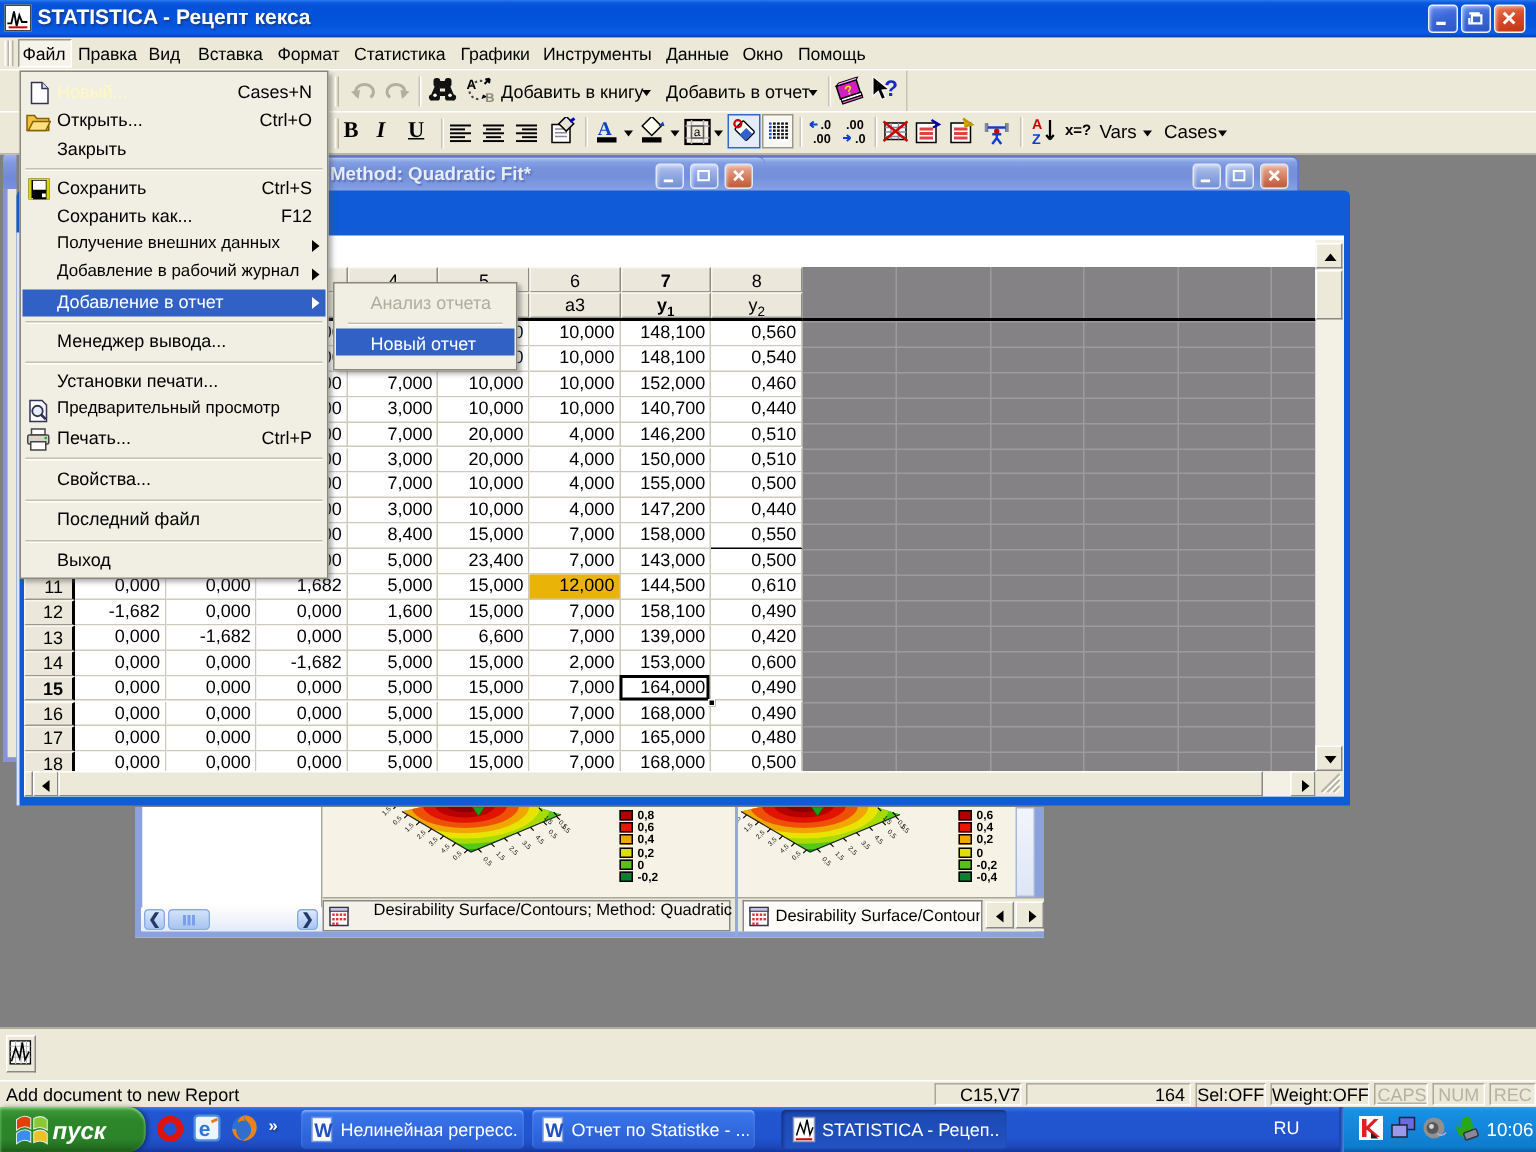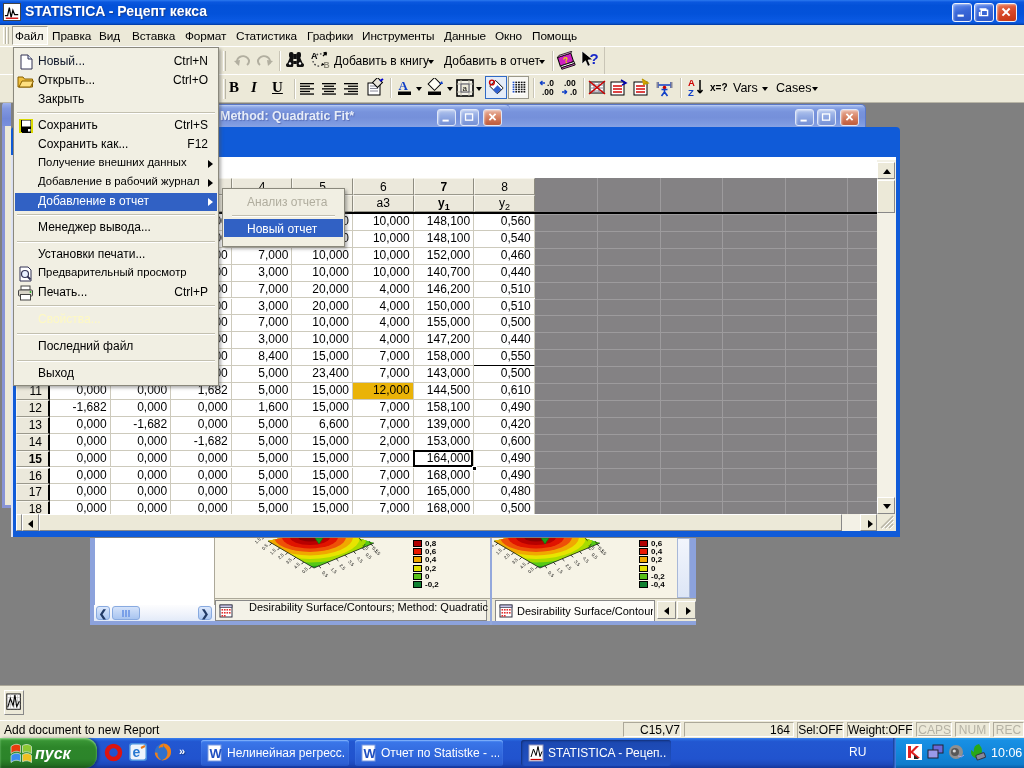--- a/index.html
+++ b/index.html
@@ -884,22 +884,22 @@
  </div>
 
  <div class="ab" style="left:861px;top:357px;width:19px;height:17px;background:#ece9d8;">
    <svg class="glyph" viewBox="0 0 19 17">
         <path d="M16 6 L8 14 M16 10 L12 14 M16 2 L4 14" stroke="#b8b5a6" stroke-width="1.5"></path>
         <path d="M17 7 L9 15 M17 11 L13 15 M17 3 L5 15" stroke="#fff" stroke-width="1"></path>
       </svg>
  </div>
 </div>
 <div class="ab" style="left:13px;top:47px;width:206px;height:339px;background:#f1efe3;border:1px solid #8a887c;box-shadow:2px 2px 3px rgba(80,80,80,.45);"></div>
-<div class="ab" style="left:38px;top:54px;font-size:12px;color:#0f172a;white-space:nowrap;">Новый...</div>
-<div class="ab" style="left:140px;top:54px;width:68px;font-size:12px;color:#000;text-align:right;">Ctrl+N</div>
+<div class="ab" style="left:38px;top:54px;font-size:12px;color:#fef9c3;white-space:nowrap;">Новый...</div>
+<div class="ab" style="left:140px;top:54px;width:68px;font-size:12px;color:#000;text-align:right;">Cases+N</div>
 <svg class="ab" style="left:18px;top:54px;" width="16" height="16" viewBox="0 0 16 16">
     <path d="M3 1 h7 l4 4 v10 h-11 z" fill="#fff" stroke="#335"></path>
     <path d="M10 1 v4 h4" fill="#d8e4f8" stroke="#335"></path>
   </svg>
 <div class="ab" style="left:38px;top:73px;font-size:12px;color:#000;white-space:nowrap;">Открыть...</div>
 <div class="ab" style="left:140px;top:73px;width:68px;font-size:12px;color:#000;text-align:right;">Ctrl+O</div>
 <svg class="ab" style="left:17px;top:73px;" width="17" height="16" viewBox="0 0 17 16">
     <path d="M1 4 h5 l1.5 2 h8 v8 h-14.5z" fill="#f0c040" stroke="#886000"></path>
     <path d="M2 14 l3 -6 h11.5 l-3 6z" fill="#ffe080" stroke="#886000"></path>
   </svg>
@@ -931,21 +931,21 @@
     <path d="M9.5 10.5 l3 3" stroke="#335" stroke-width="1.8"></path>
   </svg>
 <div class="ab" style="left:38px;top:285px;font-size:12px;color:#000;white-space:nowrap;">Печать...</div>
 <div class="ab" style="left:140px;top:285px;width:68px;font-size:12px;color:#000;text-align:right;">Ctrl+P</div>
 <svg class="ab" style="left:17px;top:285px;" width="17" height="16" viewBox="0 0 17 16">
     <rect x="4" y="1" width="9" height="4" fill="#fff" stroke="#444"></rect>
     <rect x="1.5" y="5" width="14" height="6" rx="1" fill="#d8d4c8" stroke="#444"></rect>
     <rect x="3.5" y="9.5" width="10" height="5.5" fill="#fff" stroke="#444"></rect>
     <circle cx="13.5" cy="7" r="0.9" fill="#2a2"></circle>
   </svg>
-<div class="ab" style="left:38px;top:312px;font-size:12px;color:#fef9c3;white-space:nowrap;">Свойства...</div>
+<div class="ab" style="left:38px;top:312px;font-size:12px;color:#000000;white-space:nowrap;">Свойства...</div>
 <div class="ab" style="left:38px;top:339px;font-size:12px;color:#000;white-space:nowrap;">Последний файл</div>
 <div class="ab" style="left:38px;top:366px;font-size:12px;color:#000;white-space:nowrap;">Выход</div>
 <div class="ab" style="left:17px;top:112px;width:198px;height:1px;background:#c3c0b0;box-shadow:0 1px 0 #fff;"></div>
 <div class="ab" style="left:17px;top:214px;width:198px;height:1px;background:#c3c0b0;box-shadow:0 1px 0 #fff;"></div>
 <div class="ab" style="left:17px;top:241px;width:198px;height:1px;background:#c3c0b0;box-shadow:0 1px 0 #fff;"></div>
 <div class="ab" style="left:17px;top:305px;width:198px;height:1px;background:#c3c0b0;box-shadow:0 1px 0 #fff;"></div>
 <div class="ab" style="left:17px;top:332.5px;width:198px;height:1px;background:#c3c0b0;box-shadow:0 1px 0 #fff;"></div>
 <div class="ab" style="left:17px;top:359.5px;width:198px;height:1px;background:#c3c0b0;box-shadow:0 1px 0 #fff;"></div>
 <div class="ab" style="left:222px;top:188px;width:123px;height:59px;background:#f1efe3;border:1px solid #8a887c;box-shadow:2px 2px 3px rgba(80,80,80,.45);"></div>
 <div class="ab" style="left:247px;top:195px;font-size:12px;color:#b0ad9e;">Анализ отчета</div>

